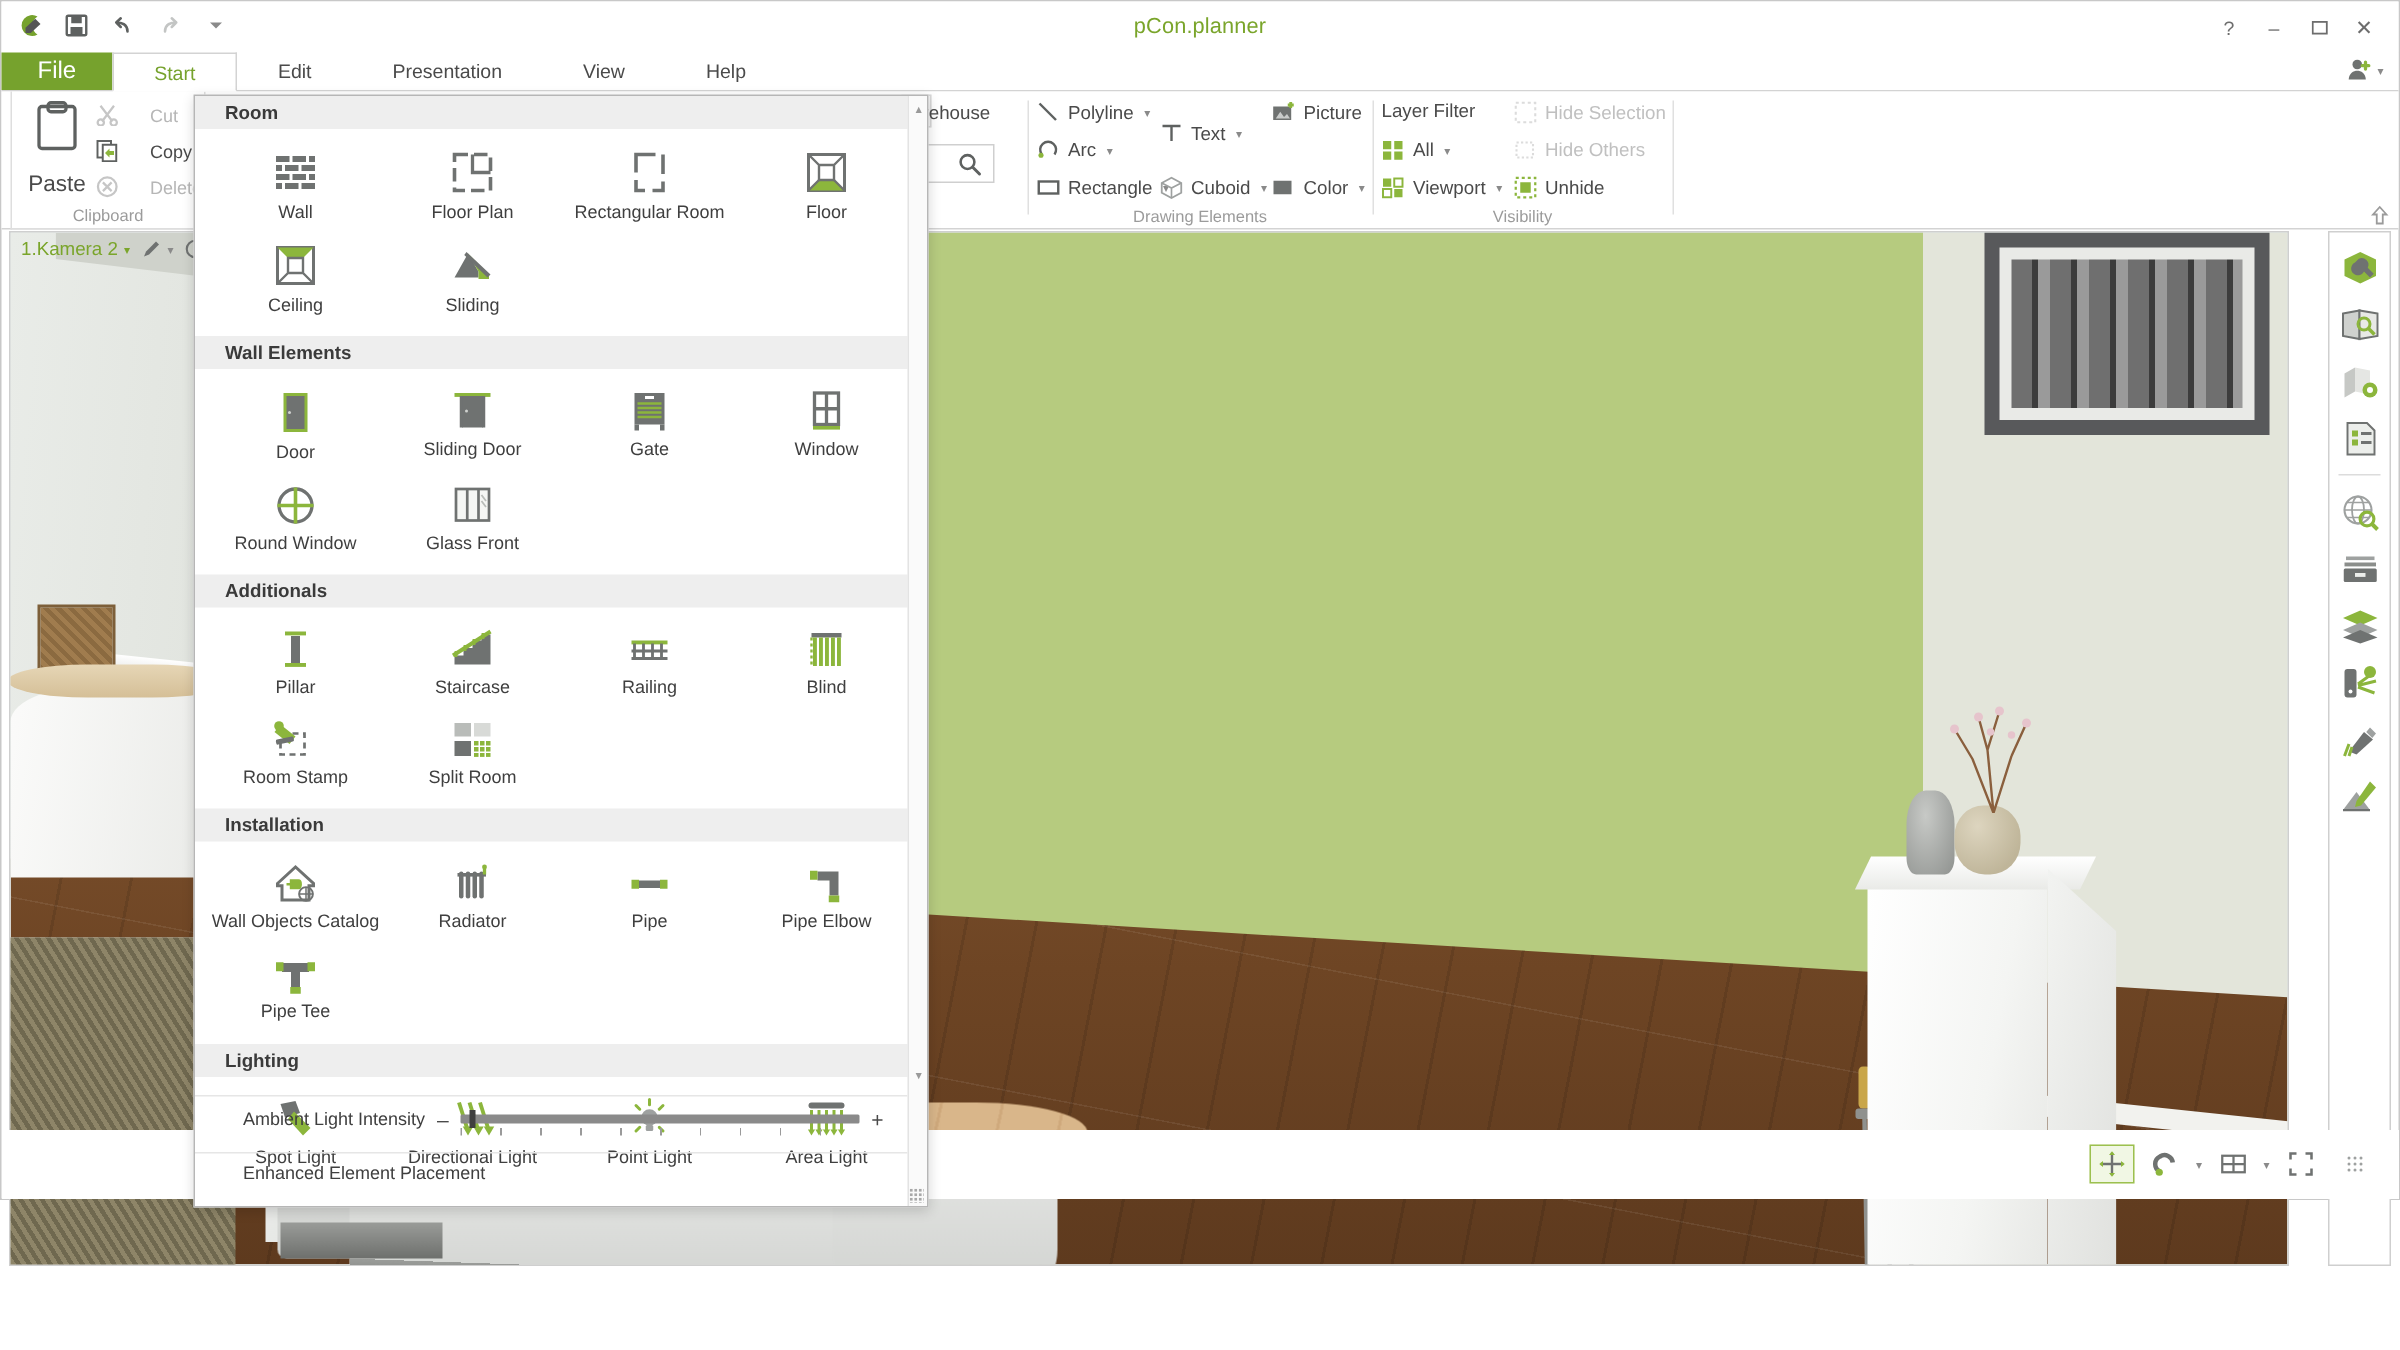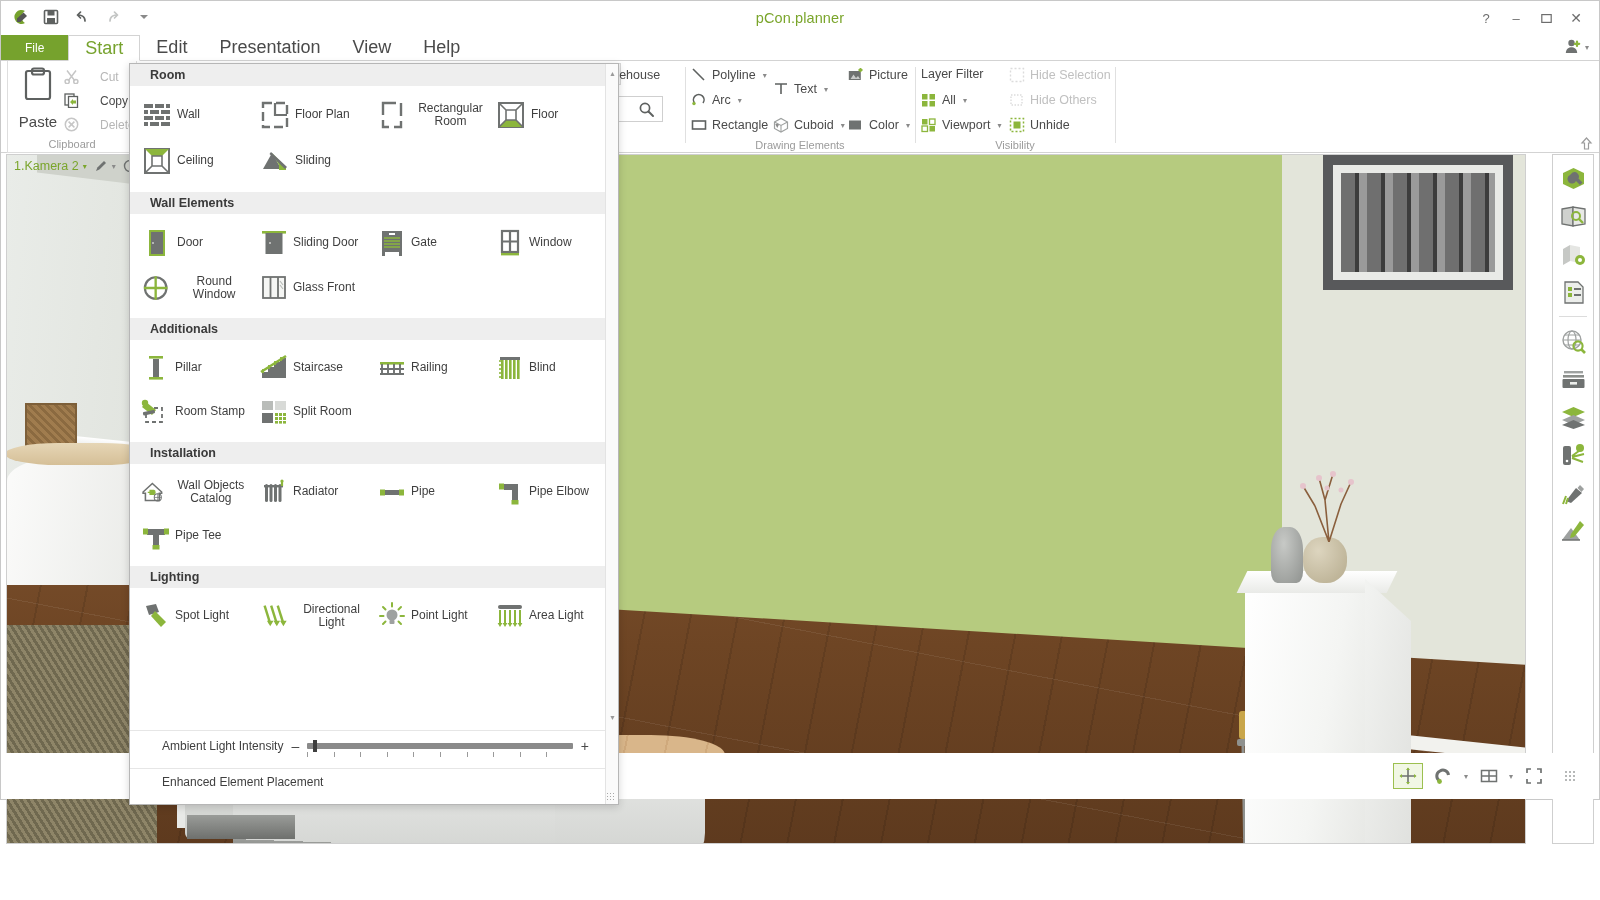--- a/index.html
+++ b/index.html
@@ -35,25 +35,25 @@
   .win-btn.help { font-size: 13px; }
   .win-btn.close { font-size: 14px; }
 
   
   .tabstrip {
     position: absolute; top: 34px; left: 0; width: 100%; height: 26px;
     background: #ffffff; display: flex; align-items: stretch;
     border-bottom: 1px solid #d3d3d3;
   }
   .tab {
-    padding: 0 16px; display: flex; align-items: center;
-    font-size: 18px; color: #4a4a4a; position: relative;
+    padding: 0 27px; display: flex; align-items: center;
+    font-size: 13px; color: #4a4a4a; position: relative;
   }
   .tab.file {
-    background: #76a22d; color: #ffffff; padding: 0 24px; font-size: 12px;
+    background: #76a22d; color: #ffffff; padding: 0 24px; font-size: 16px;
   }
   .tab.active {
     background: #ffffff; color: #76a22d;
     border: 1px solid #d3d3d3; border-bottom: 1px solid #ffffff;
     margin-bottom: -1px; z-index: 3;
   }
   .user-btn {
     position: absolute; right: 10px; top: 3px; display: flex; align-items: center; gap: 3px;
   }
 
@@ -298,21 +298,21 @@
   }
   .sec-head {
     background: #eeeeee; height: 22px; display: flex; align-items: center;
     padding-left: 20px; font-size: 12.5px; font-weight: bold; color: #3a3a3a;
   }
   .grid {
     display: grid; grid-template-columns: repeat(4, 1fr);
     padding: 6px 8px 8px 8px;
   }
   .cell {
-    display: flex; flex-direction: row; align-items: center; gap: 3px;
+    display: flex; flex-direction: column; align-items: center; gap: 3px;
     padding: 6px 2px 6px 2px;
   }
   .cell .ico { width: 34px; height: 34px; display:flex; align-items:center; justify-content:center; }
   .cell .cap { font-size: 12px; color: #3f3f3f; text-align: center; line-height: 1.1; }
   .panel-scroll {
     position: absolute; right: 0; top: 0; width: 13px; height: 100%;
     background: #fafafa; border-left: 1px solid #e3e3e3;
   }
   .ps-arrow {
     position: absolute; left: 0; width: 13px; height: 14px;

